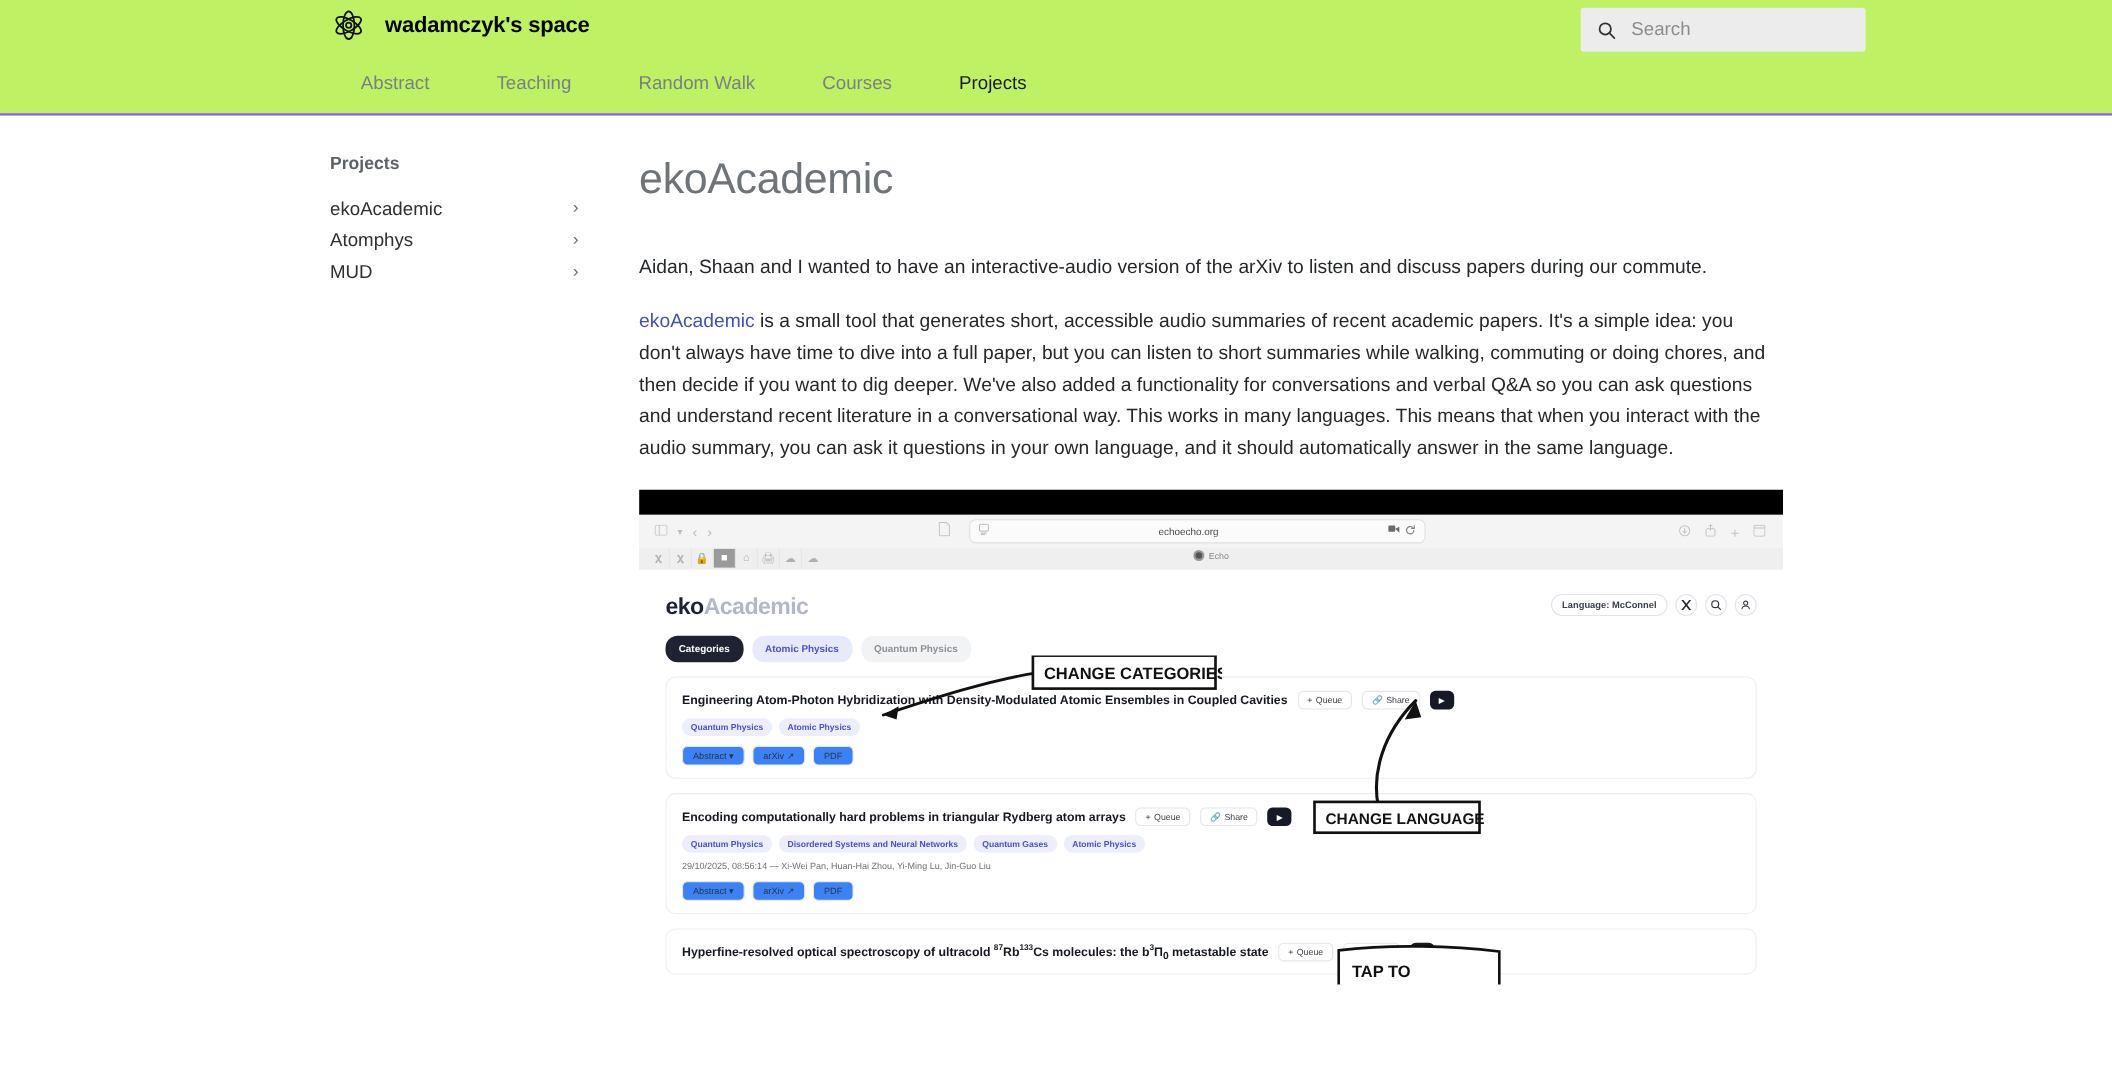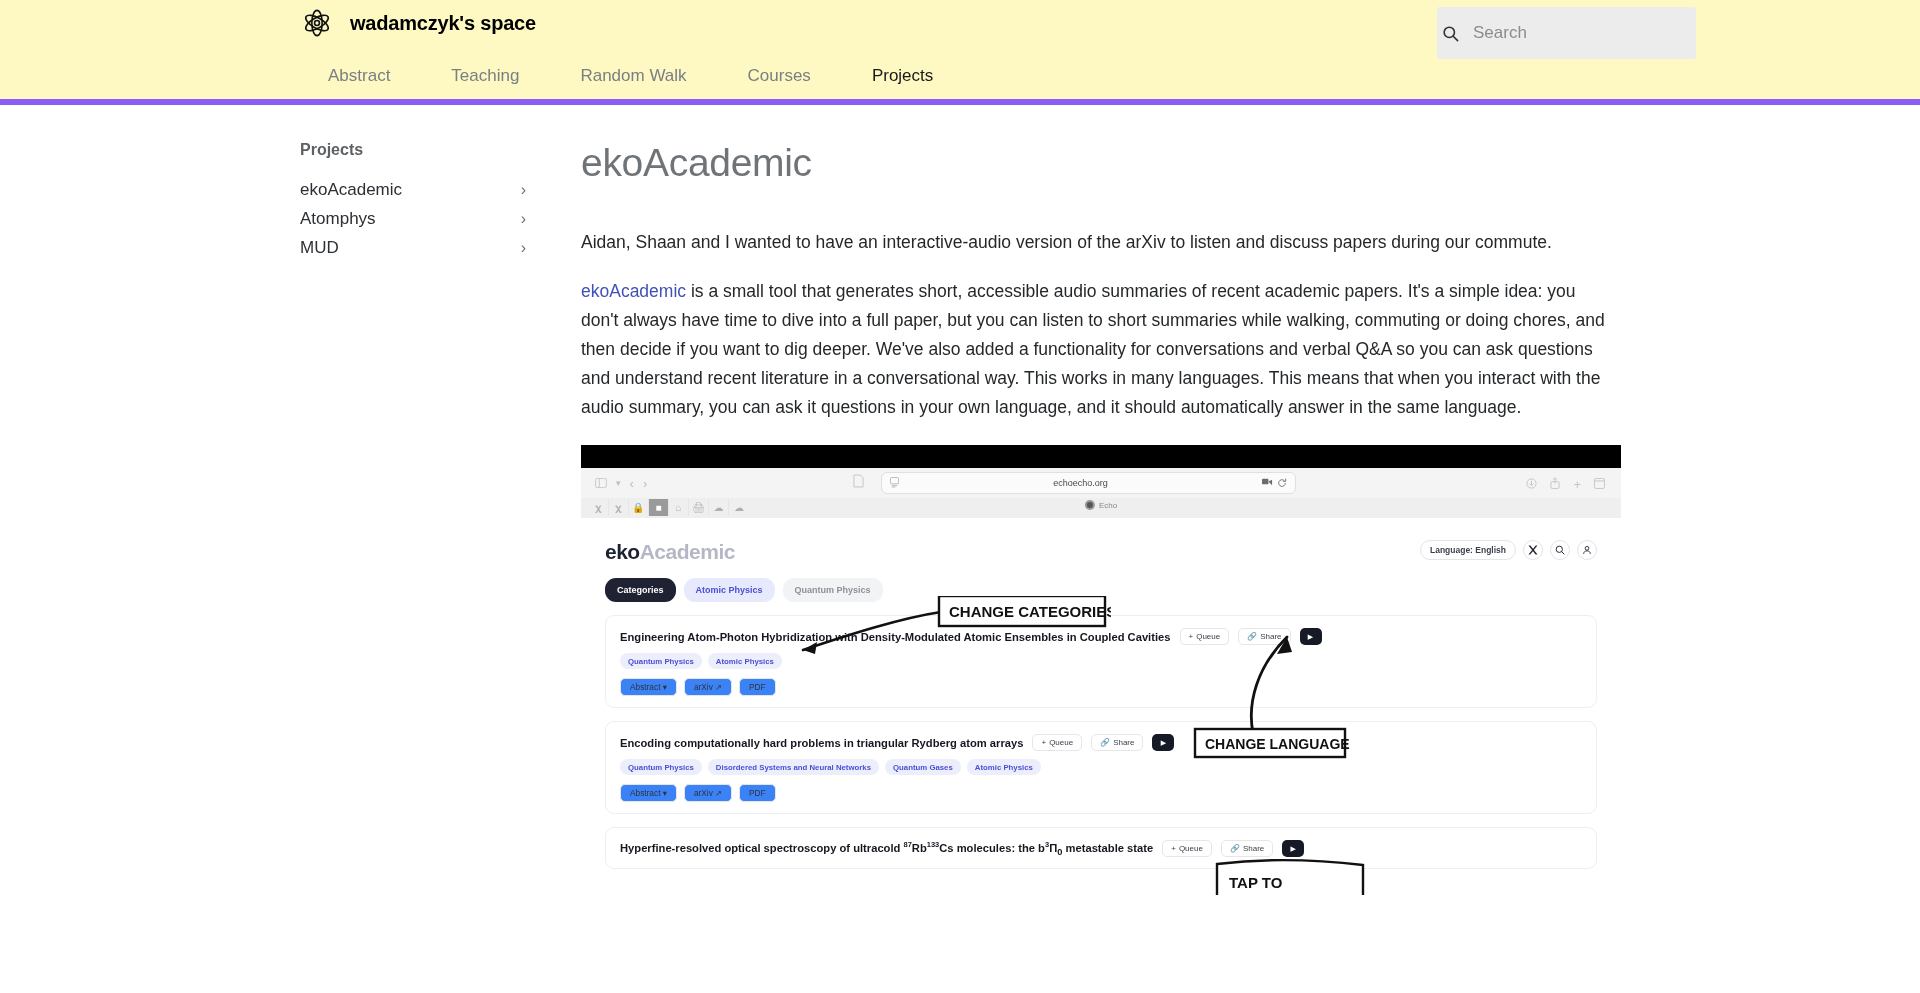--- a/index.html
+++ b/index.html
@@ -8,22 +8,22 @@
     background: #ffffff;
     font-family: "Liberation Sans", sans-serif;
     overflow: hidden;
     -webkit-font-smoothing: antialiased;
   }
 
   
   .topbar {
     position: relative;
     height: 105px;
-    background: #fef9c3;
-    border-bottom: 6px solid #8b5cf6;
+    background: #bef264;
+    border-bottom: 2px solid #8b5cf6;
   }
   .brand {
     position: absolute;
     left: 302px; top: 8px;
     display: flex; align-items: center; gap: 18px;
   }
   .brand-logo { width: 30px; height: 30px; display: block; }
   .brand-title {
     font-size: 20px; font-weight: 700; color: #000000;
     letter-spacing: -0.2px; white-space: nowrap;
@@ -36,25 +36,25 @@
   .mainnav a {
     font-size: 17px; color: #7a7f83; text-decoration: none;
     white-space: nowrap;
     margin-left: 28px;
   }
   .mainnav a.active { color: #17191a; }
 
   .searchbox {
     position: absolute;
     right: 224px; top: 7px;
-    width: 259px; height: 52px;
+    width: 259px; height: 40px;
     background: #ececec;
     border-radius: 3px;
     display: flex; align-items: center;
-    padding: 0 4px;
+    padding: 0 14px;
     gap: 13px;
   }
   .searchbox svg { flex: 0 0 auto; display:block; }
   .searchbox .ph {
     font-size: 17px; color: #8a8d90;
     user-select: none;
   }
 
   
   .page {
@@ -410,21 +410,21 @@
       </div>
 
       <div class="app">
 
         <div class="app-head">
           <div class="eko-logo">
             <span class="a">eko</span><span class="b">Academic</span>
           </div>
           <div class="app-controls">
             <div class="lang-pill">
-              <span>Language: English</span>
+              <span>Language: McConnel</span>
             </div>
             <div class="circ-btn">
               <svg width="10" height="10" viewBox="0 0 12 12" fill="#22262f">
                   <path d="M0.6 0.6h2.3l8.5 10.8h-2.3z"></path>
                   <path d="M9.2 0.6h2.1L2.7 11.4H0.6z"></path>
                 </svg>
             </div>
             <div class="circ-btn">
               <svg width="10" height="10" viewBox="0 0 14 14" fill="none" stroke="#2b2f3a" stroke-width="1.4">
                   <circle cx="6" cy="6" r="4.4"></circle>
@@ -482,20 +482,21 @@
               <span>Share</span>
             </div>
             <div class="play-btn">▶</div>
           </div>
           <div class="tagrow">
             <span class="tag">Quantum Physics</span>
             <span class="tag">Disordered Systems and Neural Networks</span>
             <span class="tag">Quantum Gases</span>
             <span class="tag">Atomic Physics</span>
           </div>
+          <div class="meta">29/10/2025, 08:56:14 — Xi-Wei Pan, Huan-Hai Zhou, Yi-Ming Lu, Jin-Guo Liu</div>
           <div class="actrow">
             <span class="act">Abstract ▾</span>
             <span class="act">arXiv ↗</span>
             <span class="act">PDF</span>
           </div>
         </div>
 
         <div class="card">
           <div class="card-top">
             <div class="card-title">Hyperfine-resolved optical spectroscopy of ultracold <sup>87</sup>Rb<sup>133</sup>Cs molecules: the b<sup>3</sup>Π<sub>0</sub> metastable state</div>

